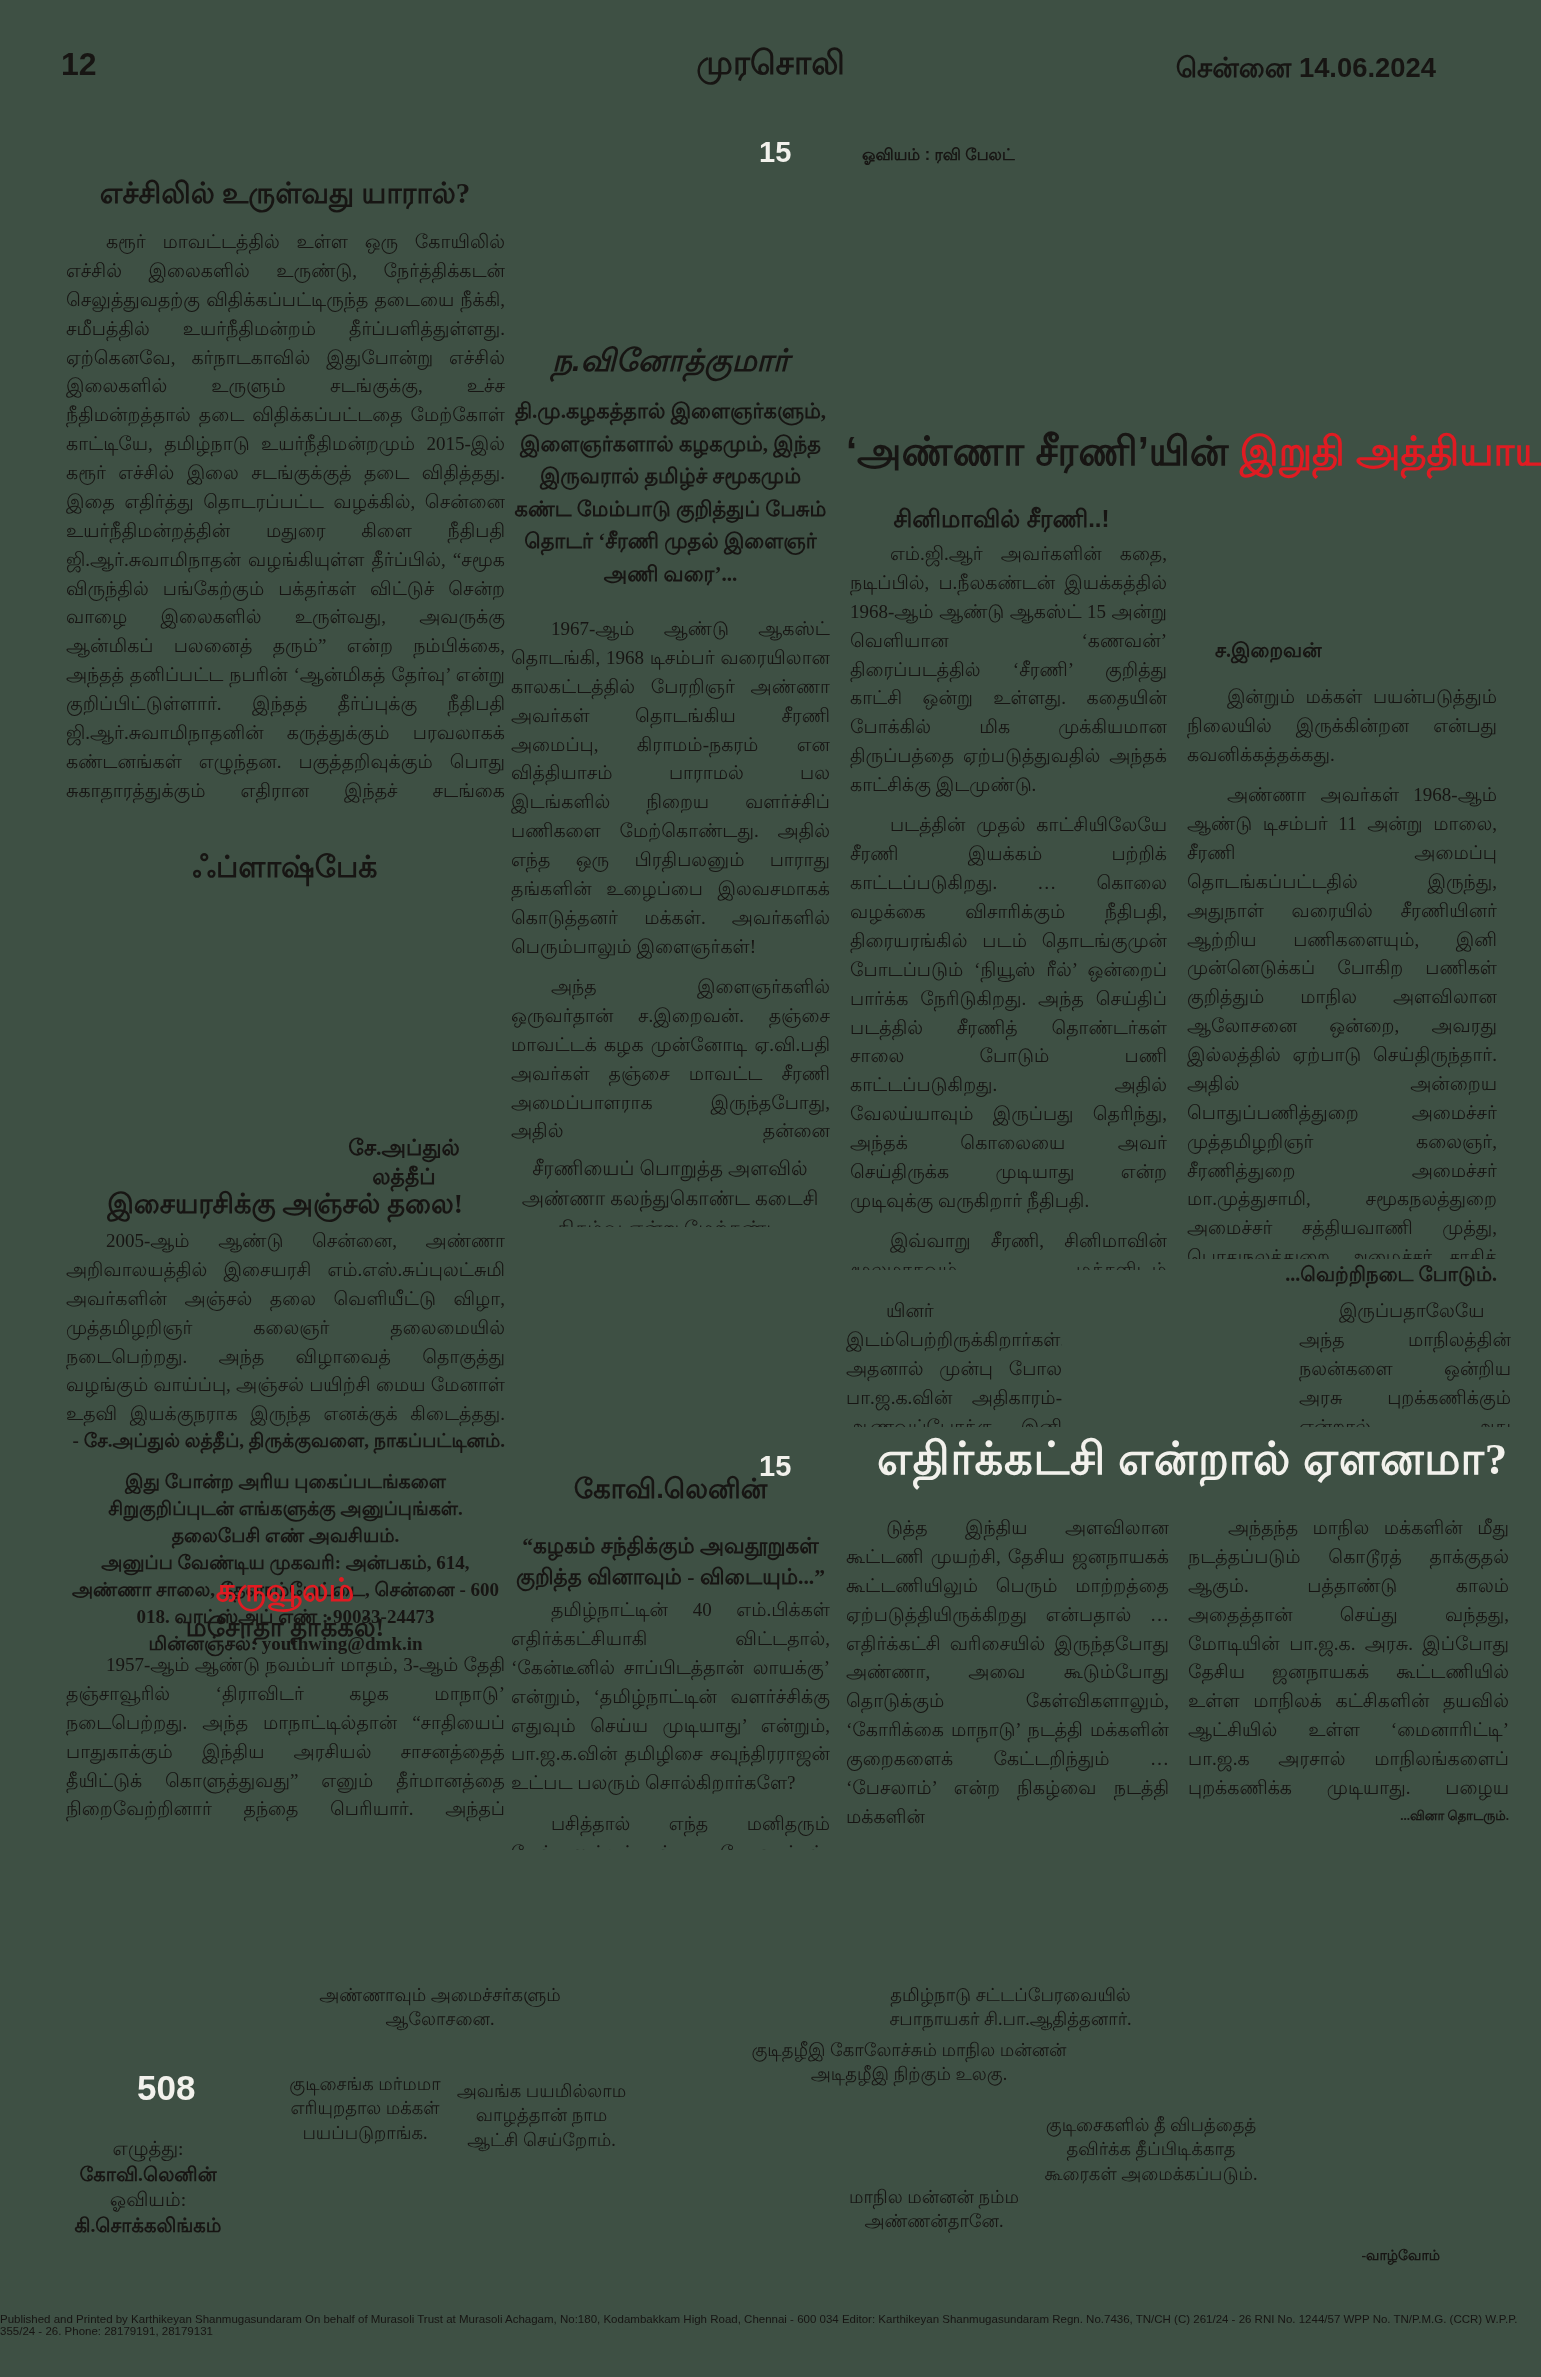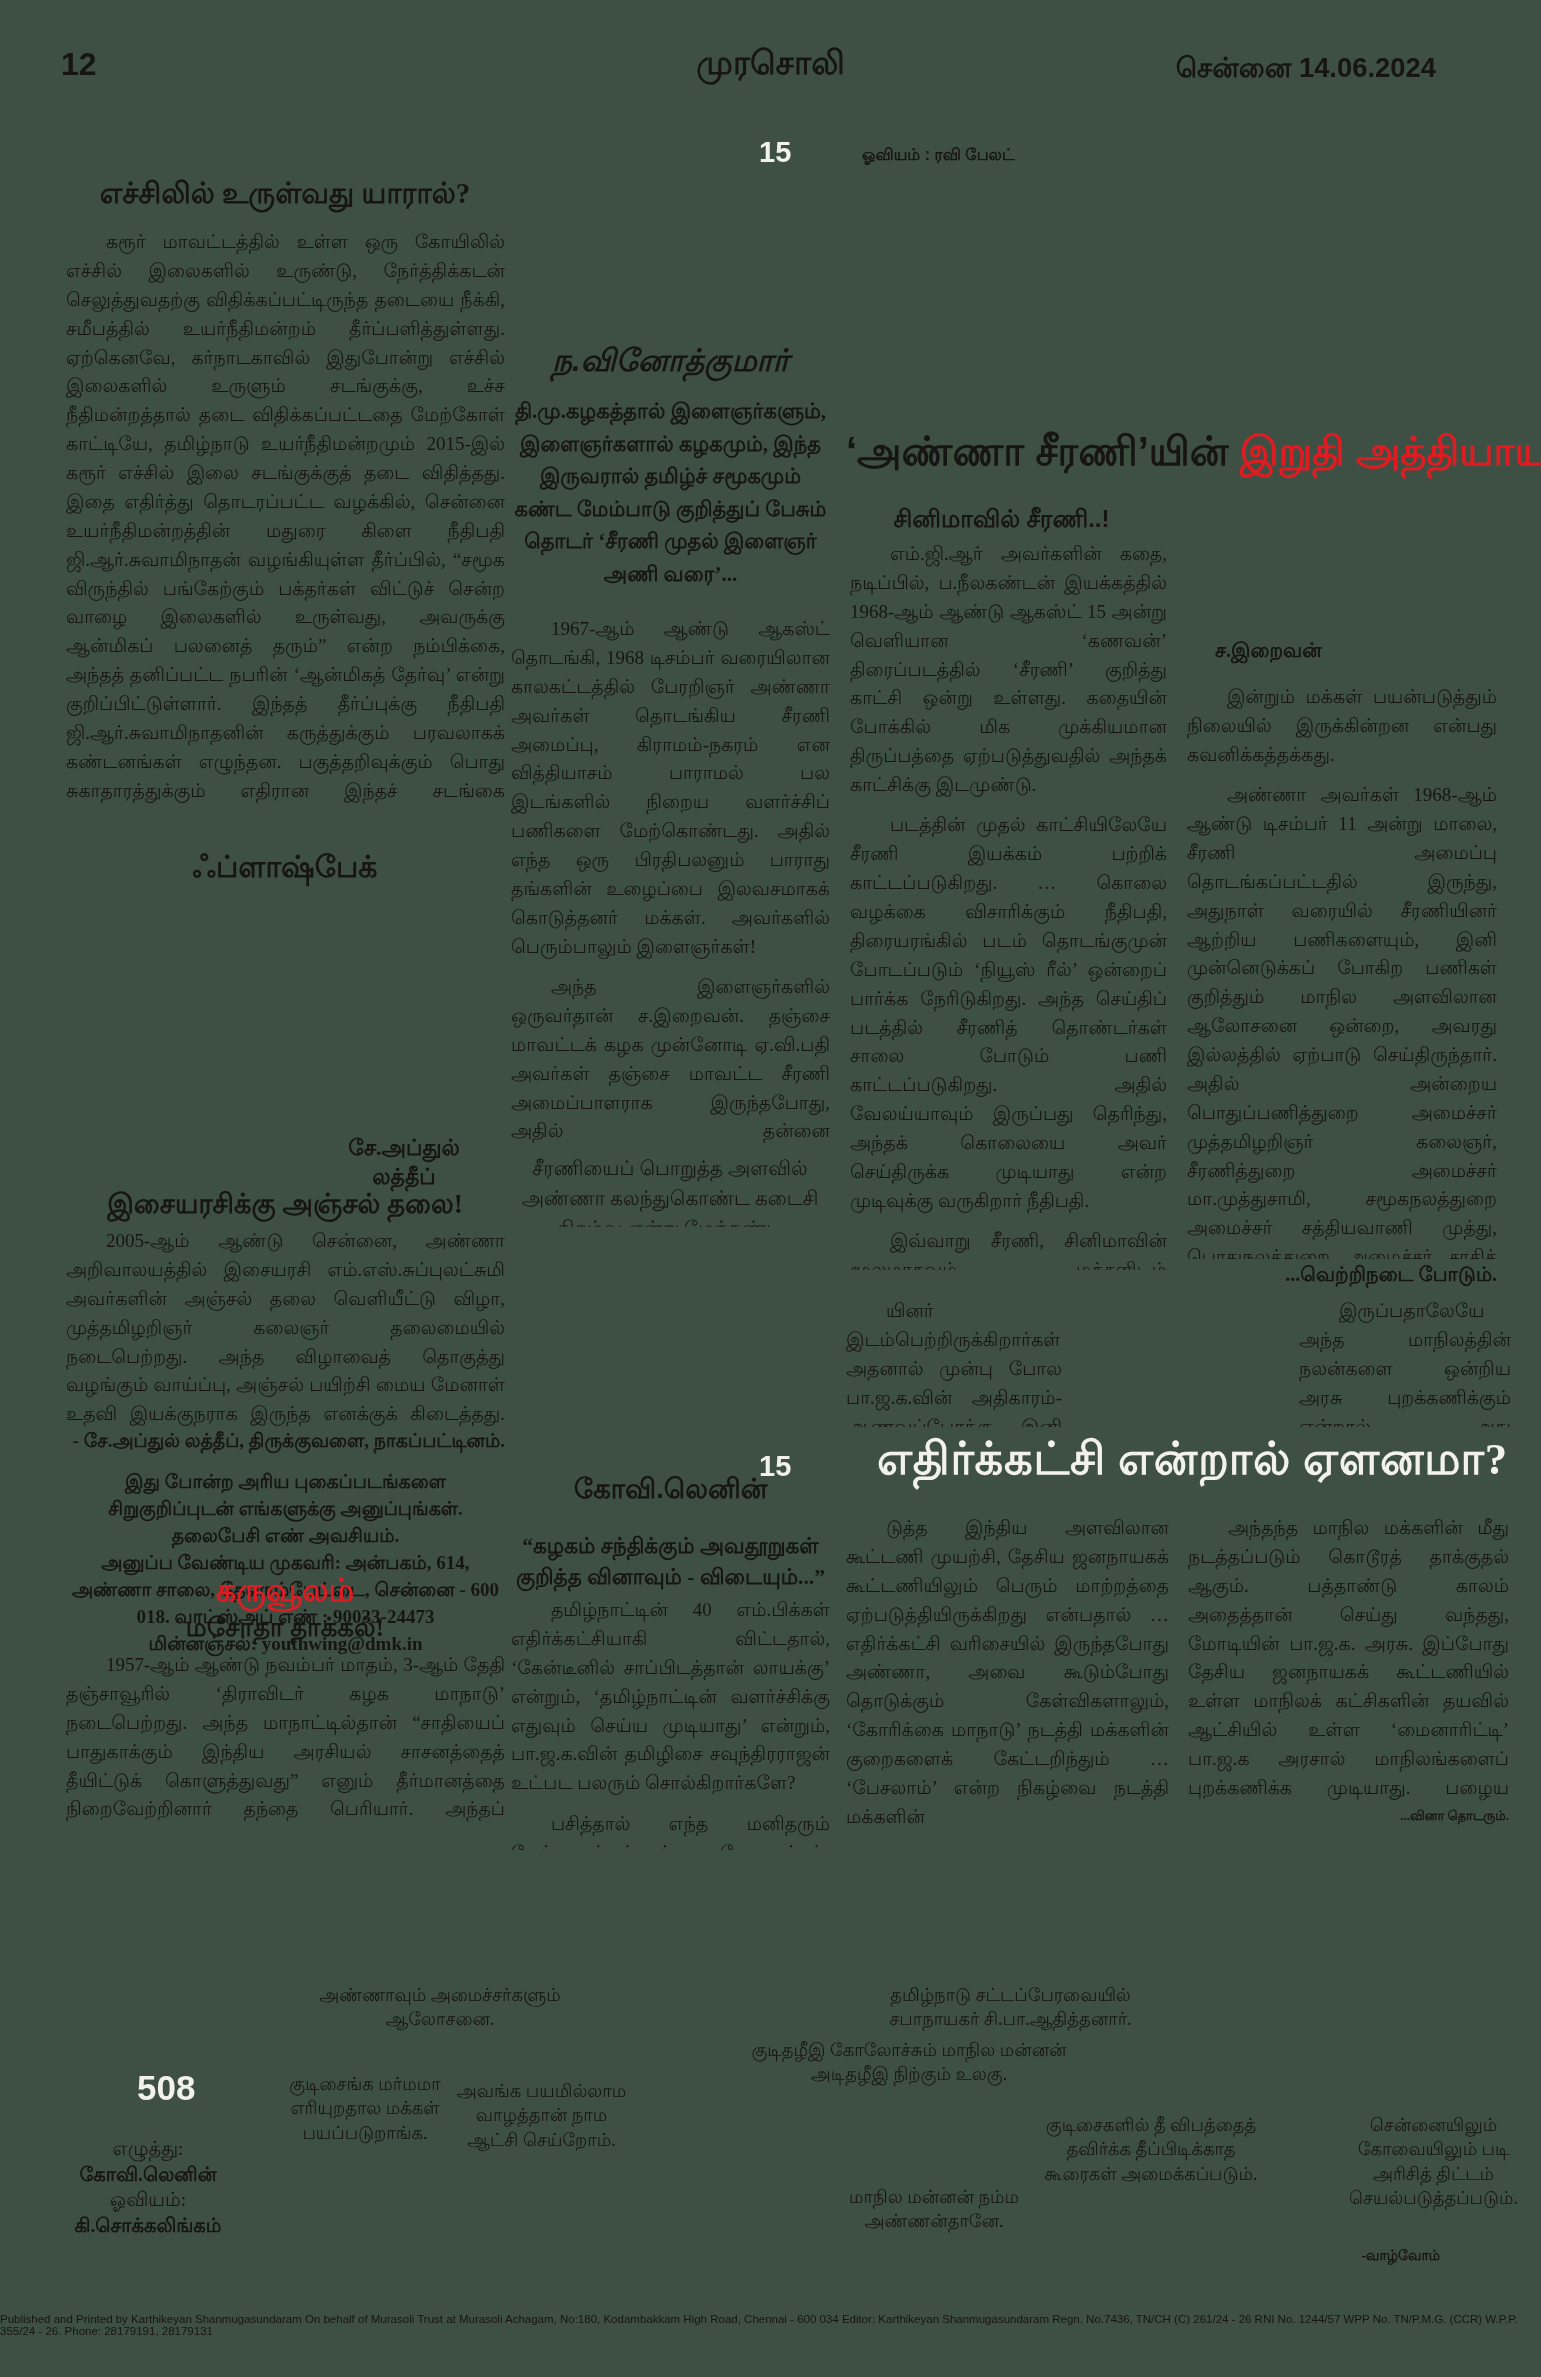--- a/index.html
+++ b/index.html
@@ -171,21 +171,20 @@
     <p>அந்தந்த மாநில மக்களின் மீது நடத்தப்படும் கொடூரத் தாக்குதல் ஆகும். பத்தாண்டு காலம் அதைத்தான் செய்து வந்தது, மோடியின் பா.ஜ.க. அரசு. இப்போது தேசிய ஜனநாயகக் கூட்டணியில் உள்ள மாநிலக் கட்சிகளின் தயவில் ஆட்சியில் உள்ள ‘மைனாரிட்டி’ பா.ஜ.க அரசால் மாநிலங்களைப் புறக்கணிக்க முடியாது. பழைய இறுமாப்புடன் புறக்கணித்தால் நாடாளுமன்றத்தில் எதிர்க்கட்சிகளின் குரல் மட்டுமல்ல, பா.ஜ.க. ஆட்சிக்கு ஆதரவளித்துள்ள மாநிலக் கட்சிகளின் குரலும் சேர்ந்தே ஒலிக்கும். தமிழ்நாடு உள்ளிட்ட மாநிலங்களுக்கு நன்மையே விளையும்.</p>
   </div>
   <div class="abs b r" id="opp-ending">...வினா தொடரும்.</div>
 
   <div class="abs capt" id="cap-0">அண்ணாவும் அமைச்சர்களும் ஆலோசனை.</div>
   <div class="abs capt" id="cap-1">தமிழ்நாடு சட்டப்பேரவையில் சபாநாயகர் சி.பா.ஆதித்தனார்.</div>
   <div class="abs capt" id="cap-2">குடிசைங்க மர்மமா எரியுறதால மக்கள் பயப்படுறாங்க.</div>
   <div class="abs capt" id="cap-3">அவங்க பயமில்லாம வாழத்தான் நாம ஆட்சி செய்றோம்.</div>
   <div class="abs capt" id="cap-4">குடிதழீஇ கோலோச்சும் மாநில மன்னன் அடிதழீஇ நிற்கும் உலகு.</div>
   <div class="abs capt" id="cap-5">குடிசைகளில் தீ விபத்தைத் தவிர்க்க தீப்பிடிக்காத கூரைகள் அமைக்கப்படும்.</div>
-  <div class="abs capt" id="cap-6">சென்னையிலும் கோவையிலும் படி அரிசித் திட்டம் செயல்படுத்தப்படும்.</div>
   <div class="abs capt" id="cap-7">மாநில மன்னன் நம்ம அண்ணன்தானே.</div>
   <div class="abs sans b white" id="comicnum">508</div>
   <div class="abs" id="comic-credits">
     <div>எழுத்து:</div>
     <div class="nm">கோவி.லெனின்</div>
     <div>ஓவியம்:</div>
     <div class="nm">கி.சொக்கலிங்கம்</div>
   </div>
 
   <div class="abs b" id="tagline">-வாழ்வோம்</div>

